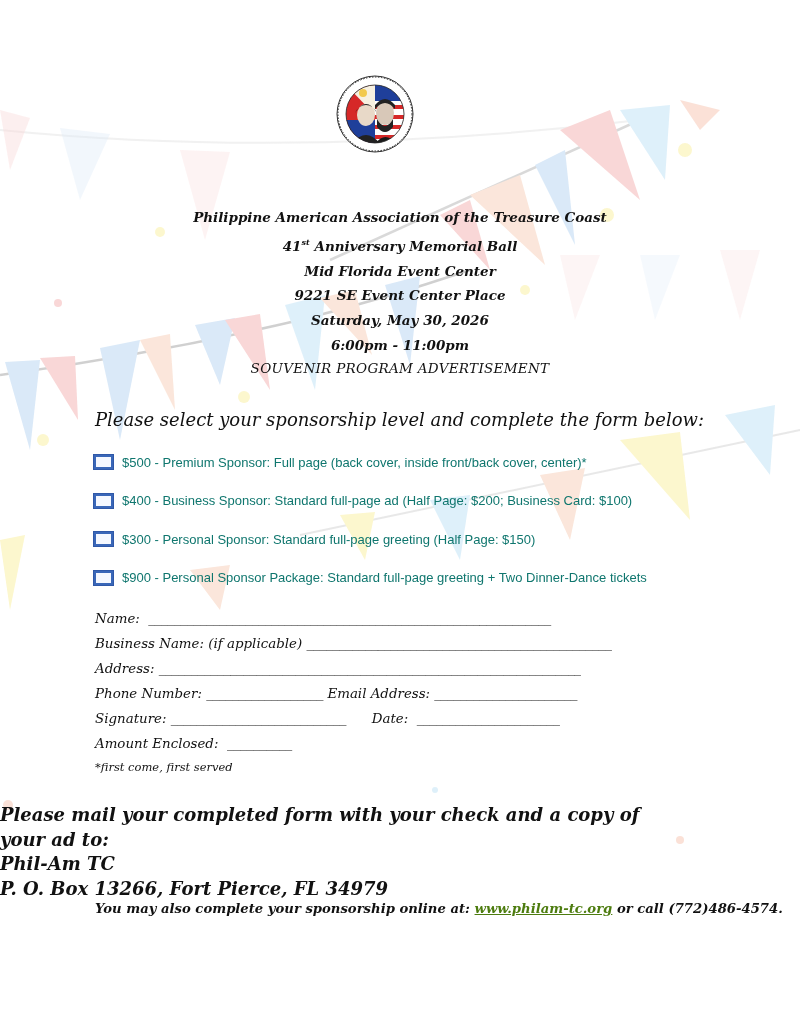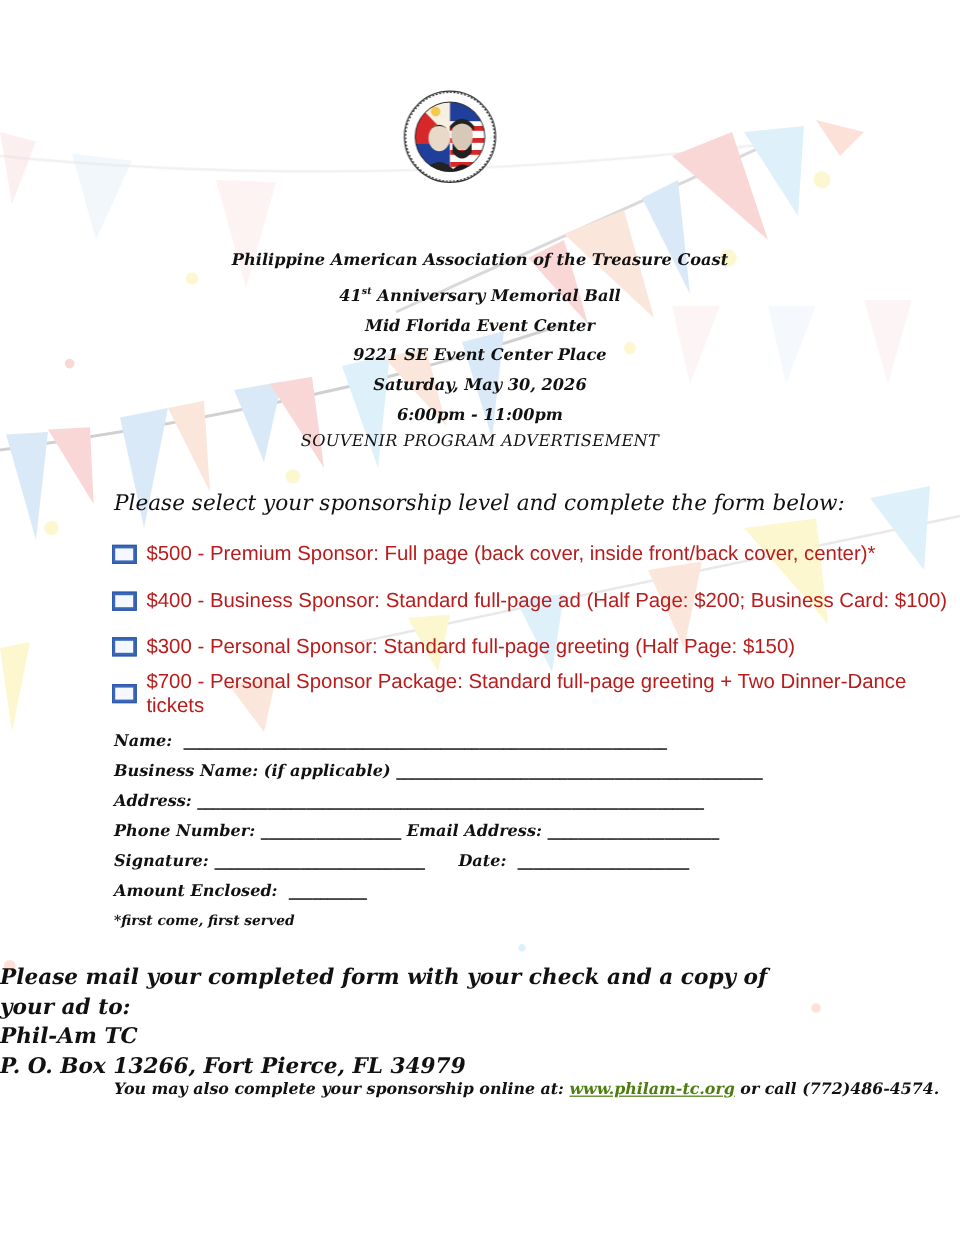--- a/index.html
+++ b/index.html
@@ -43,24 +43,24 @@
       border: 3px solid #3a67b8;
       box-sizing: border-box;
       background: #f5f8ff;
       outline: 1px solid #2f58a8;
       outline-offset: -1px;
       margin-right: 8px;
       flex: none;
     }
     .opt-label {
       font-family: "Liberation Sans", sans-serif;
-      font-size: 17px; color: #b91c1c;
+      font-size: 13px; color: #0f766e;
     }
     .form-fields {
-      left: 95px; top: 606px; font-size: 13.4px; line-height: 25px; font-weight: bold;
+      left: 95px; top: 606px; font-size: 13.4px; line-height: 25px;
     }
     .field-row { white-space: nowrap; height: 25px; }
     .blank { letter-spacing: -0.2px; }
     .footnote { font-size: 11.5px; line-height: 22px; }
     .mail-block {
       left: 0; width: 648px; top: 803px; text-align: left;
       font-size: 18px; line-height: 24.5px; font-weight: bold;
     }
     .online-line {
       left: 95px; top: 901px; font-size: 13.2px; font-weight: bold;
@@ -175,21 +175,21 @@
   <div class="option">
     <span class="checkbox"></span>
     <span class="opt-label">$400 - Business Sponsor: Standard full-page ad (Half Page: $200; Business Card: $100)</span>
   </div>
   <div class="option">
     <span class="checkbox"></span>
     <span class="opt-label">$300 - Personal Sponsor: Standard full-page greeting (Half Page: $150)</span>
   </div>
   <div class="option">
     <span class="checkbox"></span>
-    <span class="opt-label">$700 - Personal Sponsor Package: Standard full-page greeting + Two Dinner-Dance tickets</span>
+    <span class="opt-label">$900 - Personal Sponsor Package: Standard full-page greeting + Two Dinner-Dance tickets</span>
   </div>
 </div>
 
 <div class="layer form-fields script">
   <div class="field-row">
     <span>Name:</span>&nbsp;
     <span class="blank">______________________________________________________________</span>
   </div>
   <div class="field-row">
     <span>Business Name: (if applicable)</span>

